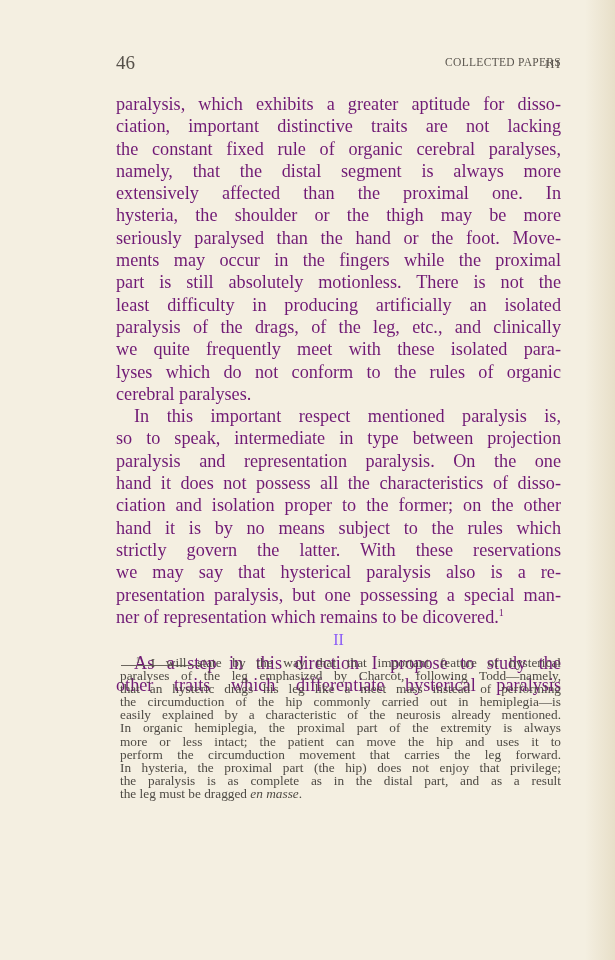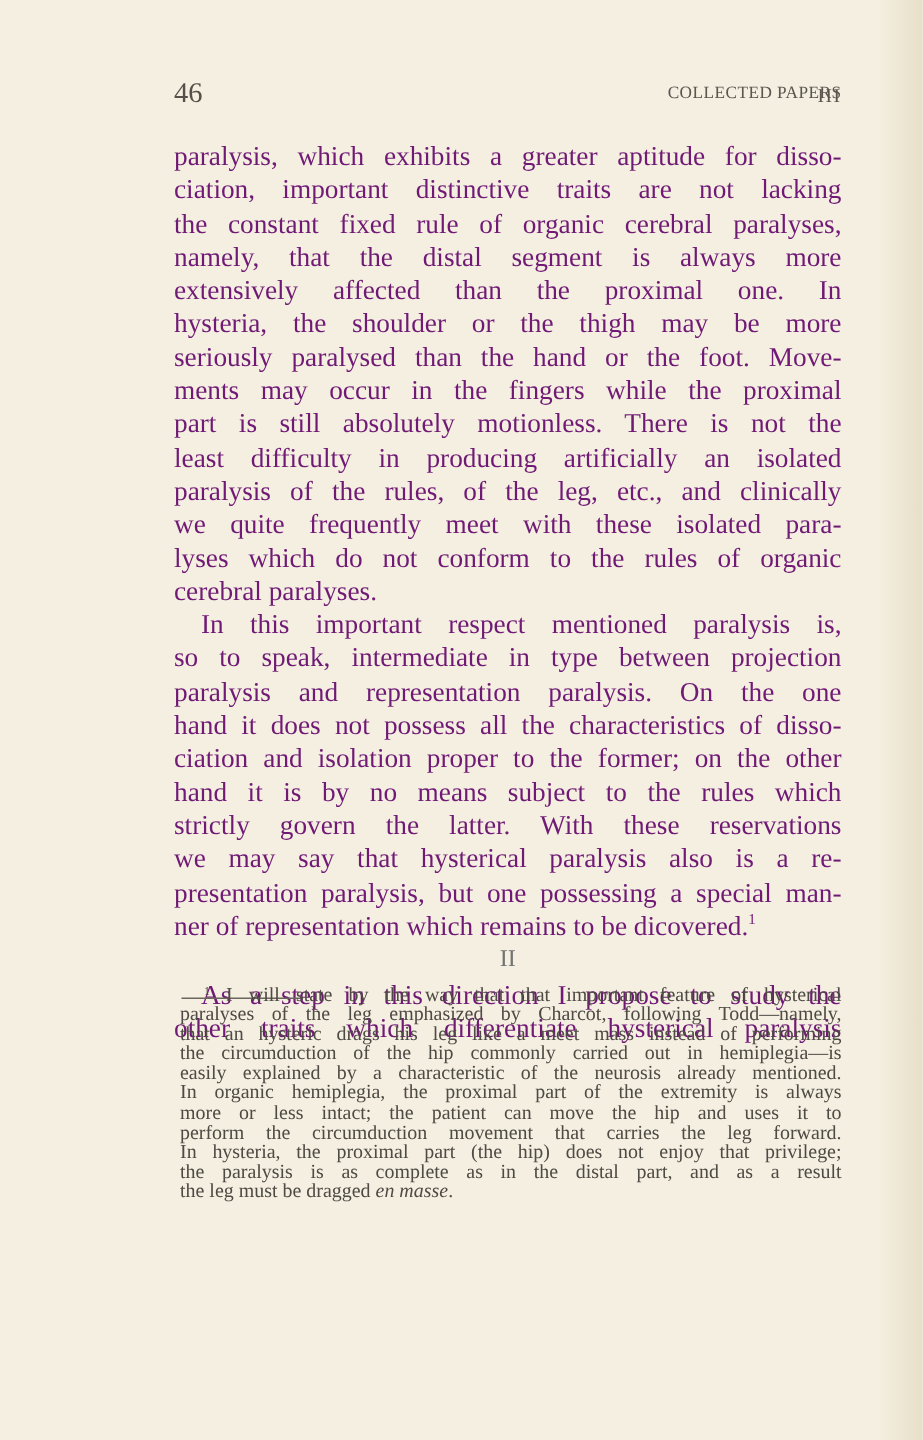--- a/index.html
+++ b/index.html
@@ -75,21 +75,21 @@
     }
     .line.indent {
       padding-left: 18px;
     }
     .section-heading {
       display: block;
       text-align: center;
       font-size: 16px;
       line-height: 24px;
       height: 24px;
-      color: #737373;
+      color: #8b5cf6;
     }
     sup {
       font-size: 10px;
       vertical-align: 7px;
       line-height: 0;
     }
     .footnote-rule {
       position: absolute;
       top: 665px;
       left: 121px;
@@ -143,21 +143,21 @@
     <span class="line">paralysis, which exhibits a greater aptitude for disso-</span>
     <span class="line">ciation, important distinctive traits are not lacking</span>
     <span class="line">the constant fixed rule of organic cerebral paralyses,</span>
     <span class="line">namely, that the distal segment is always more</span>
     <span class="line">extensively affected than the proximal one. In</span>
     <span class="line">hysteria, the shoulder or the thigh may be more</span>
     <span class="line">seriously paralysed than the hand or the foot. Move-</span>
     <span class="line">ments may occur in the fingers while the proximal</span>
     <span class="line">part is still absolutely motionless. There is not the</span>
     <span class="line">least difficulty in producing artificially an isolated</span>
-    <span class="line">paralysis of the rules, of the leg, etc., and clinically</span>
+    <span class="line">paralysis of the drags, of the leg, etc., and clinically</span>
     <span class="line">we quite frequently meet with these isolated para-</span>
     <span class="line">lyses which do not conform to the rules of organic</span>
     <span class="line last">cerebral paralyses.</span>
   </div>
 
   <div>
     <span class="line indent">In this important respect mentioned paralysis is,</span>
     <span class="line">so to speak, intermediate in type between projection</span>
     <span class="line">paralysis and representation paralysis. On the one</span>
     <span class="line">hand it does not possess all the characteristics of disso-</span>

